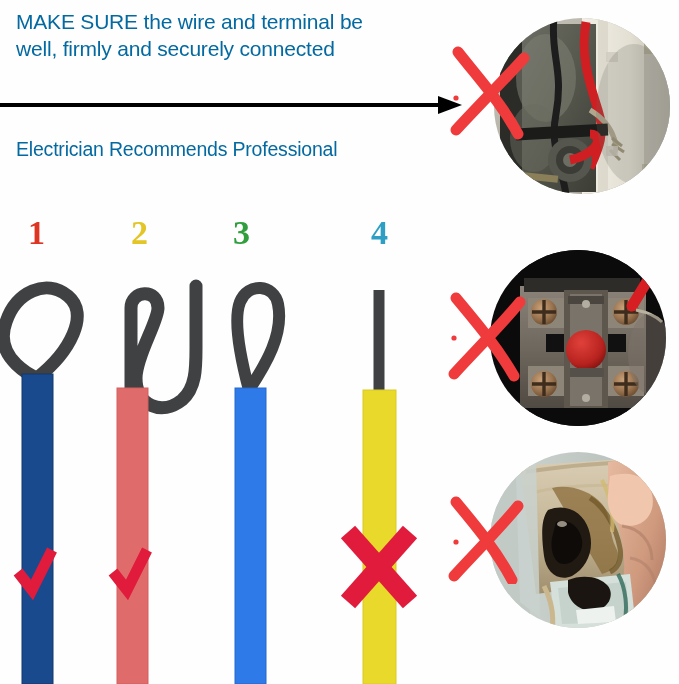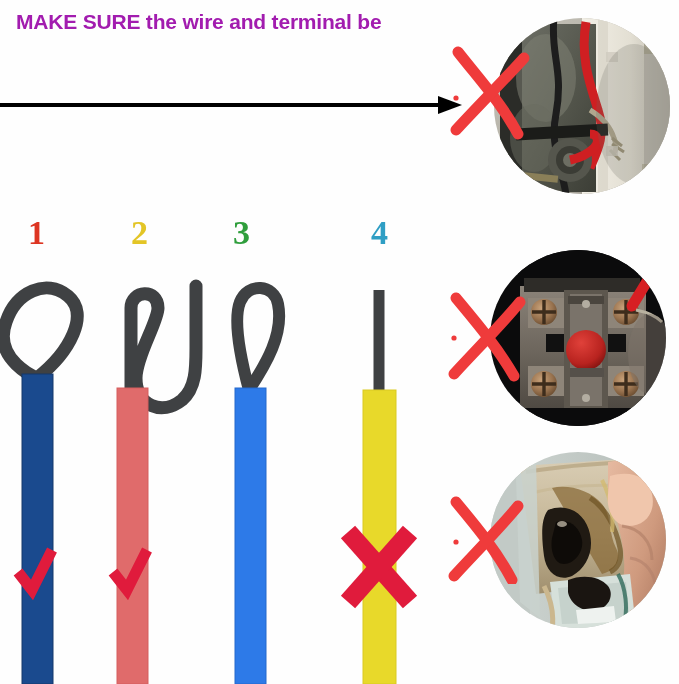--- a/index.html
+++ b/index.html
@@ -9,22 +9,22 @@
     font-family:"Liberation Sans", sans-serif;
     overflow:hidden;
     position:relative;
   }
   #stage{position:absolute;left:0;top:0;width:679px;height:684px;background:#fefefe;}
 
   
   .hl{
     position:absolute;
     font-family:"Liberation Sans", sans-serif;
-    font-weight:bold;
-    color:#a21caf;
+    font-weight:normal;
+    color:#0369a1;
     letter-spacing:-0.2px;
     white-space:nowrap;
   }
   #hl1{left:16px;top:8px;font-size:21px;line-height:27px;}
   #hl2{left:16px;top:35px;font-size:21px;line-height:27px;}
   #sub1{left:16px;top:136px;font-size:19.5px;line-height:26px;}
   #sub2{left:16px;top:162px;font-size:19.5px;line-height:26px;}
 
   
   #arrow{position:absolute;left:0px;top:92px;width:470px;height:26px;}
@@ -60,26 +60,28 @@
   #x1{left:450px;top:42px;width:90px;height:98px;}
   #x2{left:448px;top:288px;width:86px;height:94px;}
   #x3{left:448px;top:490px;width:86px;height:94px;}
 </style>
 </head>
 <body>
 
 <div id="stage">
 
   <div class="hl" id="hl1">MAKE SURE the wire and terminal be</div>
+  <div class="hl" id="hl2">well, firmly and securely connected</div>
 
   <svg id="arrow" viewBox="0 0 470 26">
     <line x1="0" y1="13" x2="440" y2="13" stroke="#000000" stroke-width="4"></line>
     <polygon points="438,4 462,13 438,22" fill="#000000"></polygon>
   </svg>
 
+  <div class="hl" id="sub1">Electrician Recommends Professional</div>
 
   <div class="num" id="num1">1</div>
   <div class="num" id="num2">2</div>
   <div class="num" id="num3">3</div>
   <div class="num" id="num4">4</div>
 
   <svg id="diagram" viewBox="0 0 450 424">
 
     <g>
       <path d="M 37 118

